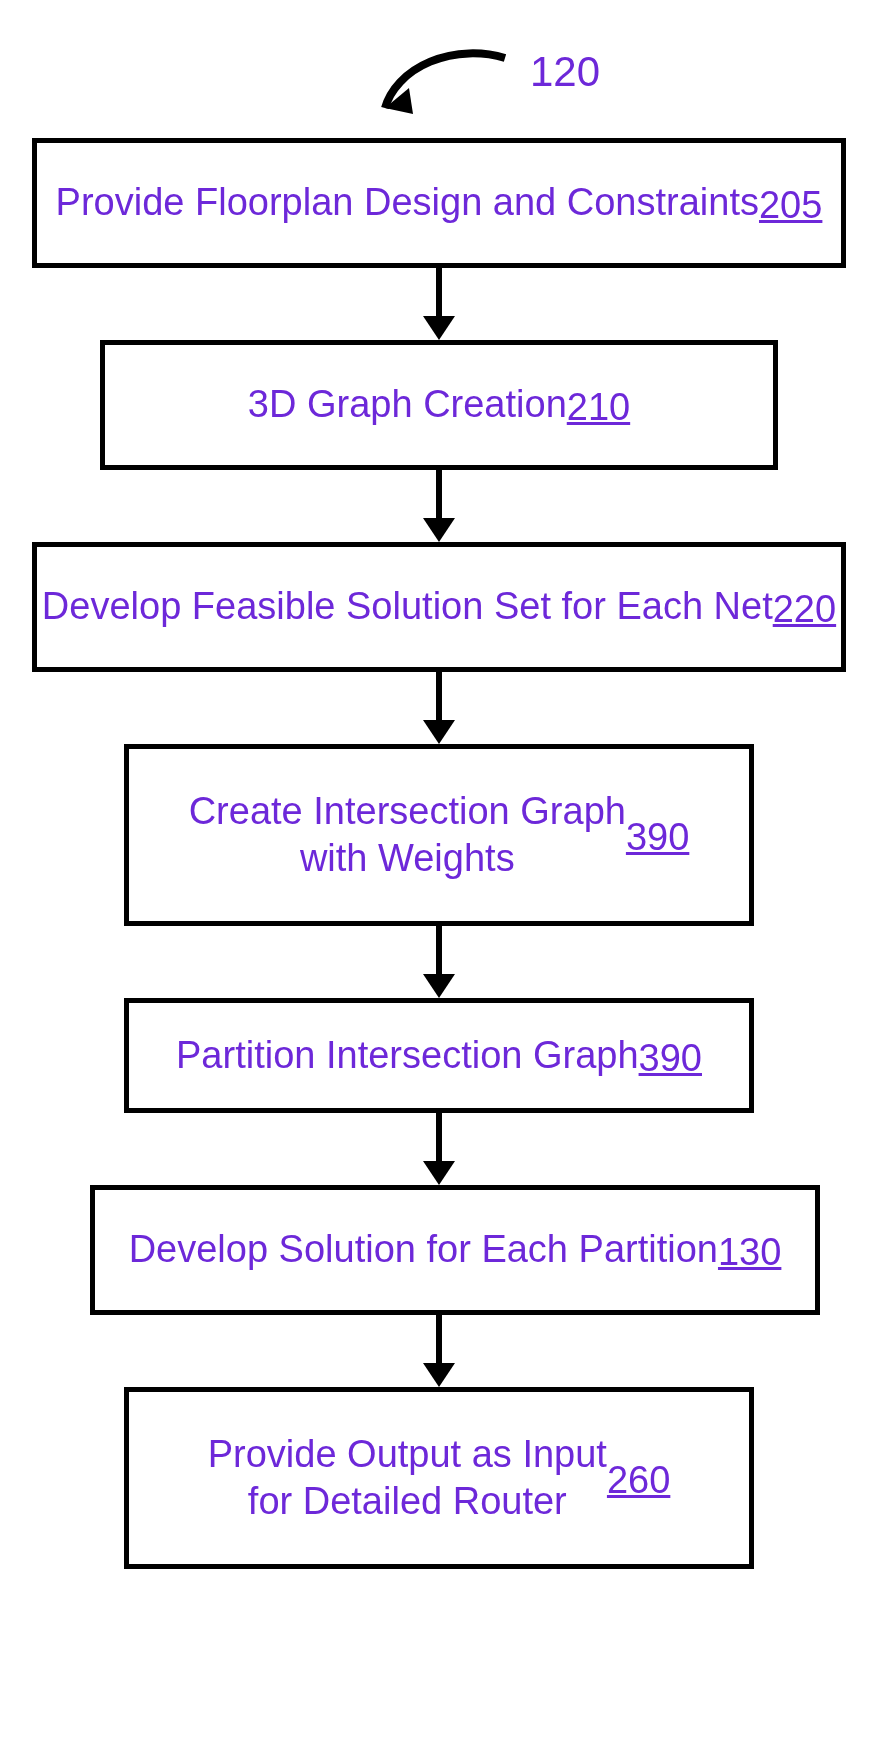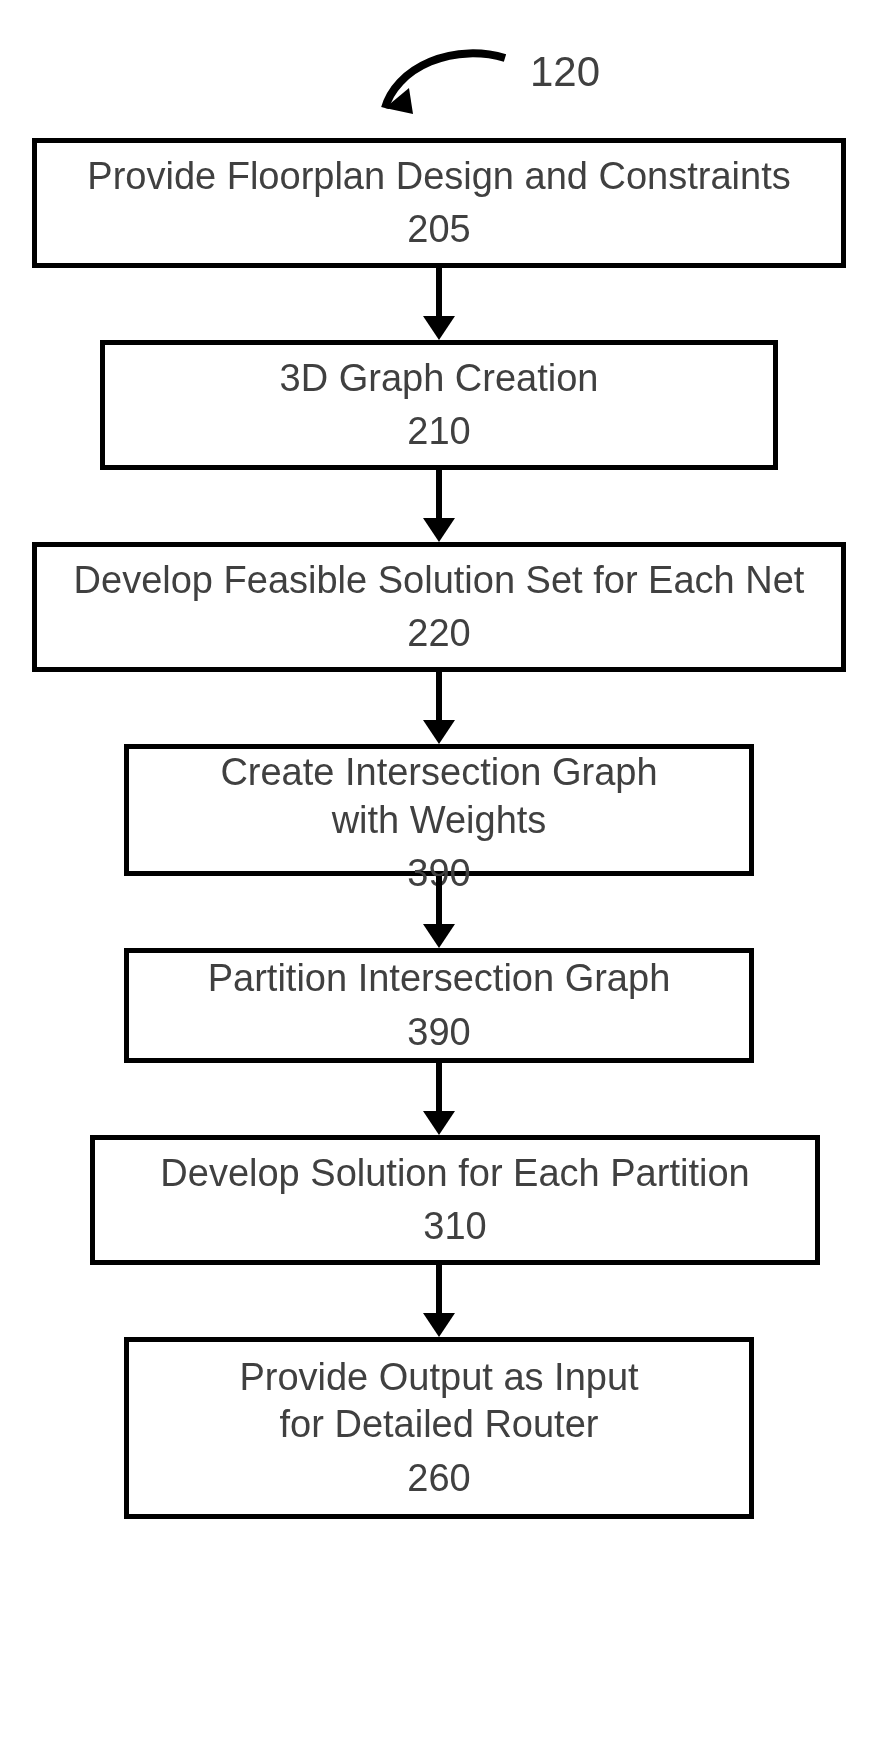--- a/index.html
+++ b/index.html
@@ -6,21 +6,21 @@
     margin: 0;
     padding: 0;
     background: #fff;
   }
   .canvas {
     position: relative;
     width: 878px;
     height: 1757px;
     background: #fff;
     font-family: Arial, Helvetica, sans-serif;
-    color: #404040;
+    color: #6d28d9;
   }
   .label-120 {
     position: absolute;
     left: 530px;
     top: 48px;
     font-size: 42px;
     font-weight: 400;
   }
   .arc-arrow {
     position: absolute;
@@ -36,31 +36,32 @@
     width: 878px;
     display: flex;
     flex-direction: column;
     align-items: center;
   }
   .box {
     background: #fff;
     border: 5px solid #000;
     text-align: center;
     display: flex;
-    flex-direction: column;
+    flex-direction: row;
     align-items: center;
     justify-content: center;
     font-size: 38px;
     line-height: 1.25;
     box-sizing: border-box;
   }
   .box .title {
     white-space: pre-line;
   }
   .box .ref {
+    text-decoration: underline;
     margin-top: 6px;
   }
   .connector {
     display: flex;
     flex-direction: column;
     align-items: center;
     height: 72px;
   }
   .connector .shaft {
     width: 6px;
@@ -72,21 +73,21 @@
     height: 0;
     border-left: 16px solid transparent;
     border-right: 16px solid transparent;
     border-top: 24px solid #000;
   }
 
   
   .b205 { width: 814px; height: 130px; }
   .b210 { width: 678px; height: 130px; }
   .b220 { width: 814px; height: 130px; }
-  .b230 { width: 630px; height: 132px; justify-content: space-between; }
+  .b230 { width: 630px; height: 182px; }
   .b240 { width: 630px; height: 115px; }
   .b250 { width: 730px; height: 130px; margin-left: 32px; }
   .b260 { width: 630px; height: 182px; }
 </style>
 </head>
 <body>
 
 <div class="canvas">
 
   <svg class="arc-arrow" viewBox="0 0 160 80">
@@ -138,21 +139,21 @@
       <div class="title">Partition Intersection Graph</div>
       <div class="ref">390</div>
     </div>
     <div class="connector">
       <div class="shaft"></div>
         <div class="head"></div>
     </div>
 
     <div class="box b250">
       <div class="title">Develop Solution for Each Partition</div>
-      <div class="ref">310</div>
+      <div class="ref">130</div>
     </div>
     <div class="connector">
       <div class="shaft"></div>
         <div class="head"></div>
     </div>
 
     <div class="box b260">
       <div class="title">Provide Output as Input
 for Detailed Router</div>
       <div class="ref">260</div>

